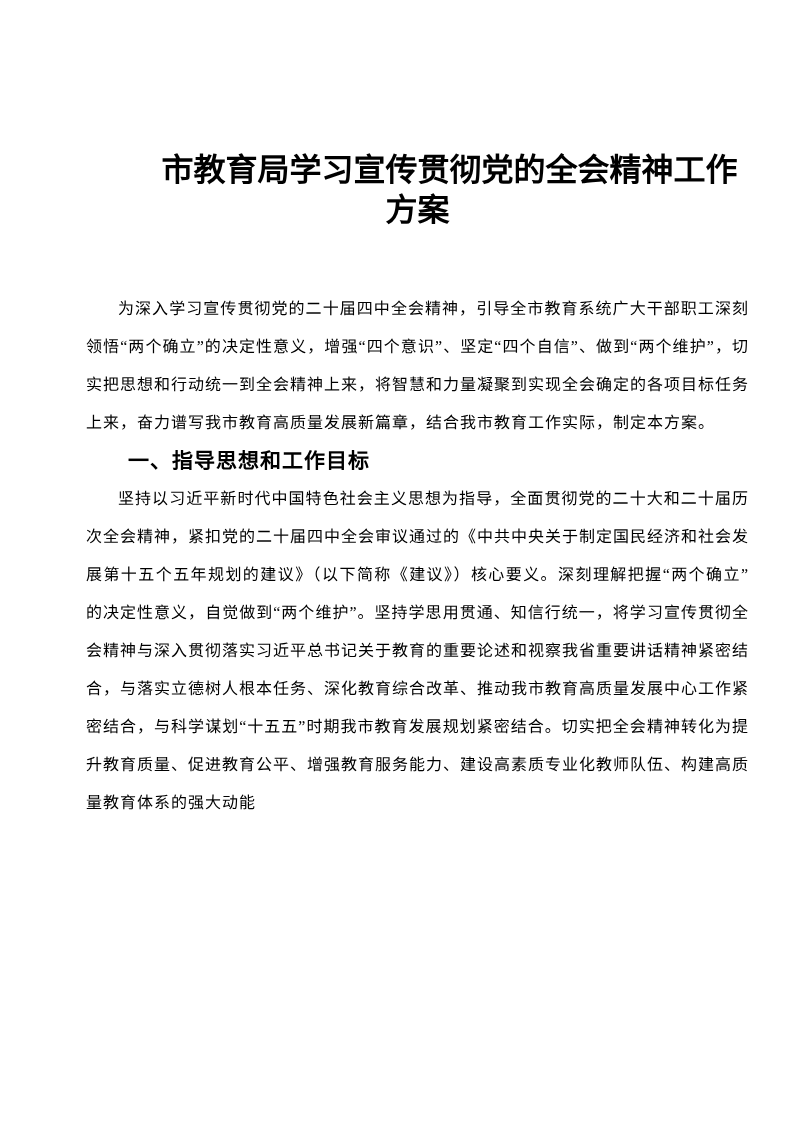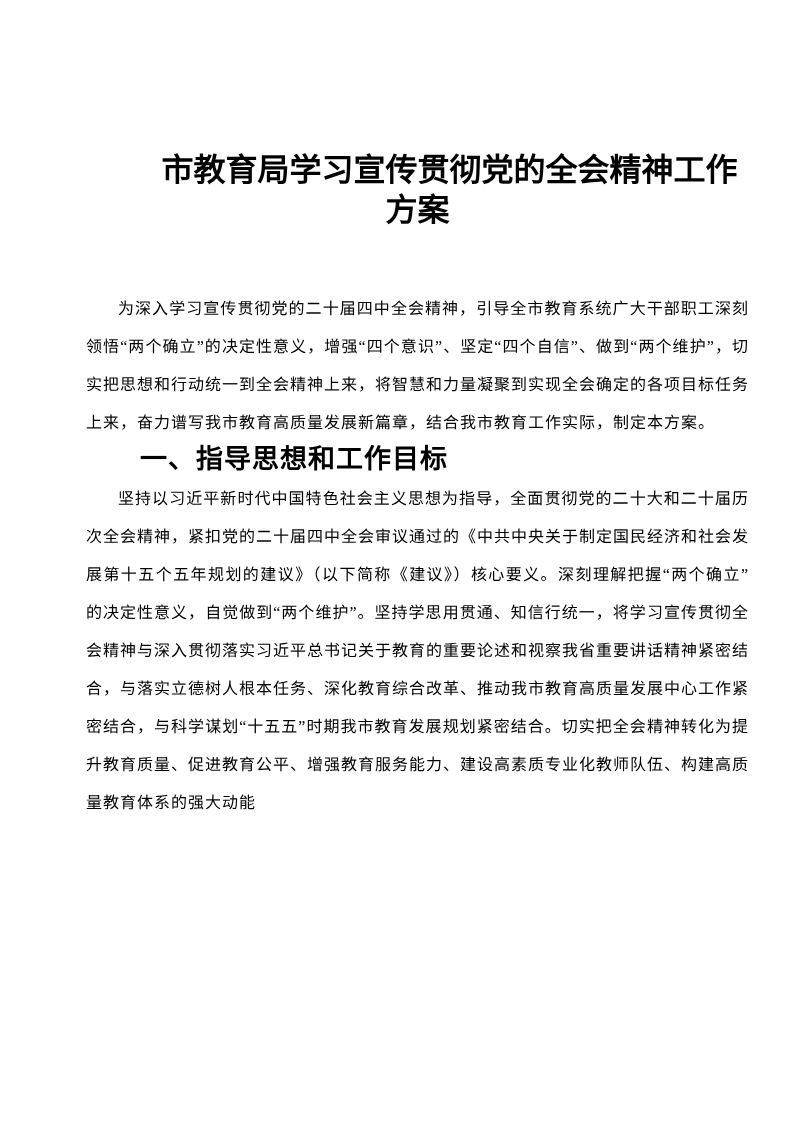--- a/index.html
+++ b/index.html
@@ -36,27 +36,27 @@
     font-size: 16px;
     line-height: 38px;
     letter-spacing: 1px;
     text-align: justify;
     text-justify: inter-character;
     text-indent: 2em;
     font-family: "Liberation Serif", "DejaVu Serif", serif;
   }
   .doc-body h2.heading {
     margin: 0;
-    font-size: 27px;
+    font-size: 21px;
     line-height: 38px;
     letter-spacing: 1px;
     font-weight: 700;
     text-indent: 2em;
     text-align: left;
-    font-family: Liberation Mono, monospace;
+    font-family: Liberation Sans, sans-serif;
   }
 </style>
 </head>
 <body>
 
 <div class="page">
   <h1 class="doc-title">市教育局学习宣传贯彻党的全会精神工作方案</h1>
   <div class="doc-body">
       <p class="para">为深入学习宣传贯彻党的二十届四中全会精神，引导全市教育系统广大干部职工深刻领悟“两个确立”的决定性意义，增强“四个意识”、坚定“四个自信”、做到“两个维护”，切实把思想和行动统一到全会精神上来，将智慧和力量凝聚到实现全会确定的各项目标任务上来，奋力谱写我市教育高质量发展新篇章，结合我市教育工作实际，制定本方案。</p>
       <h2 class="heading">一、指导思想和工作目标</h2>

